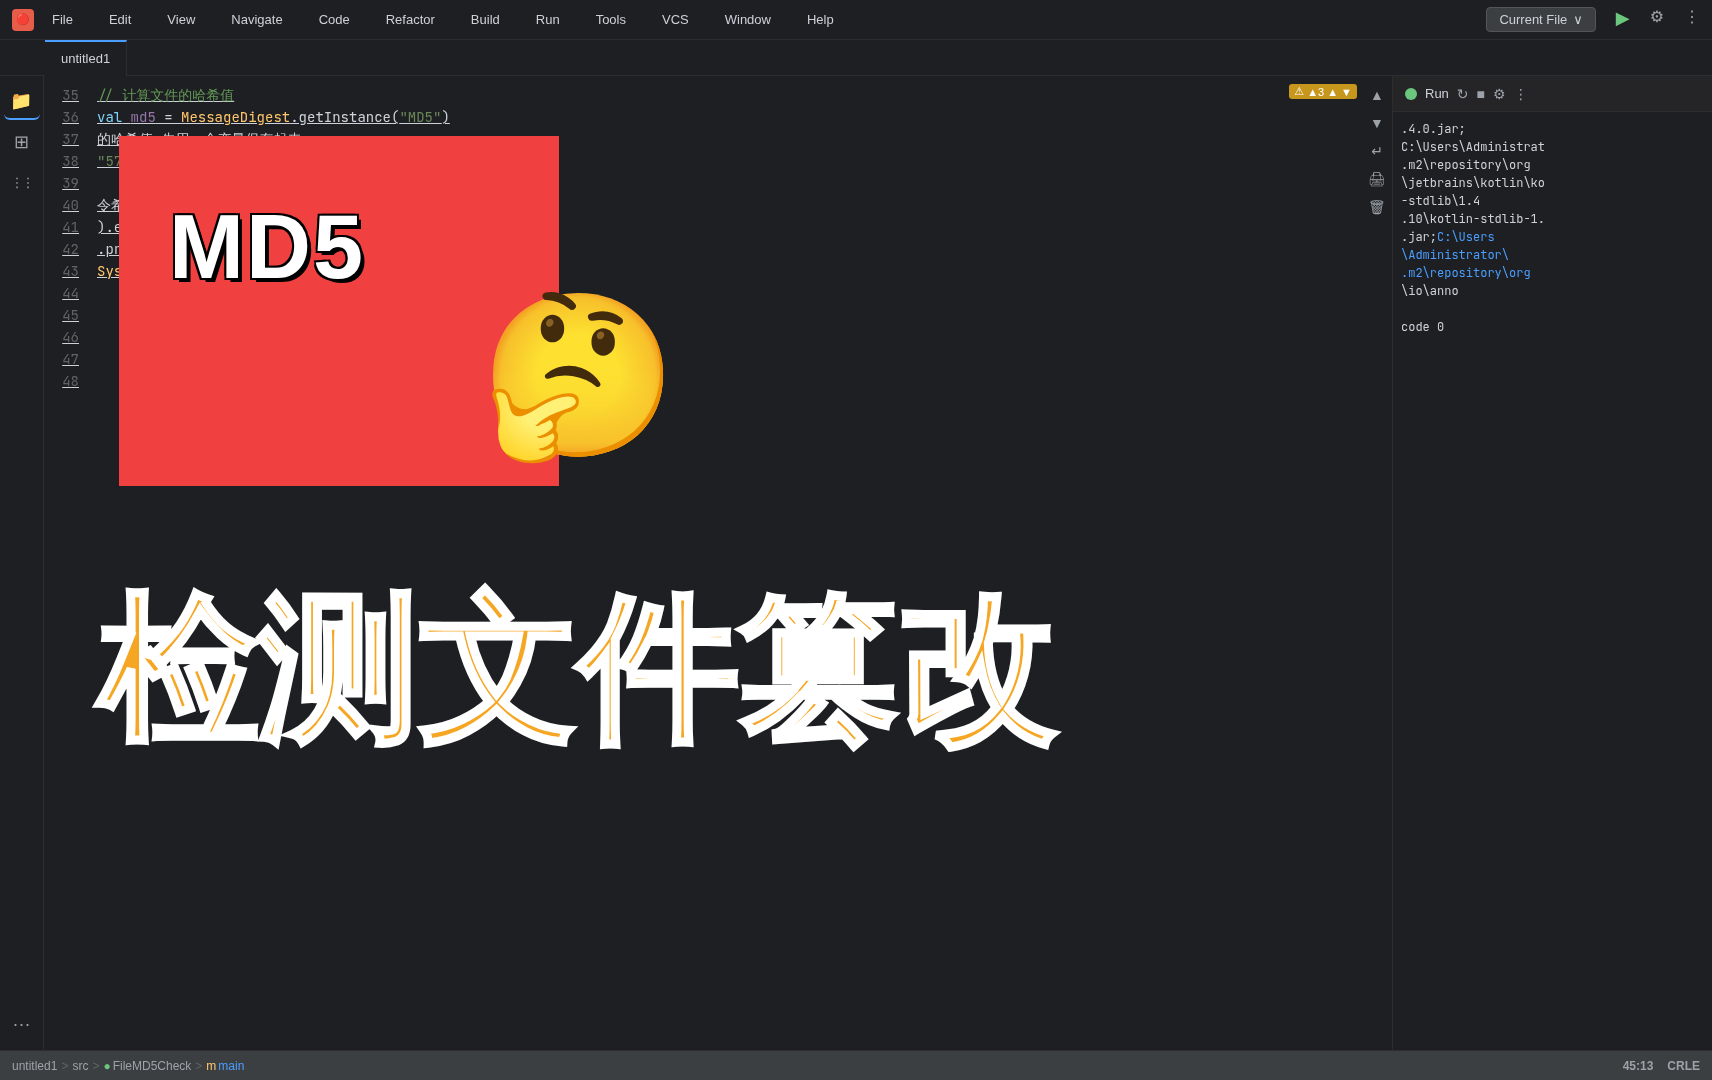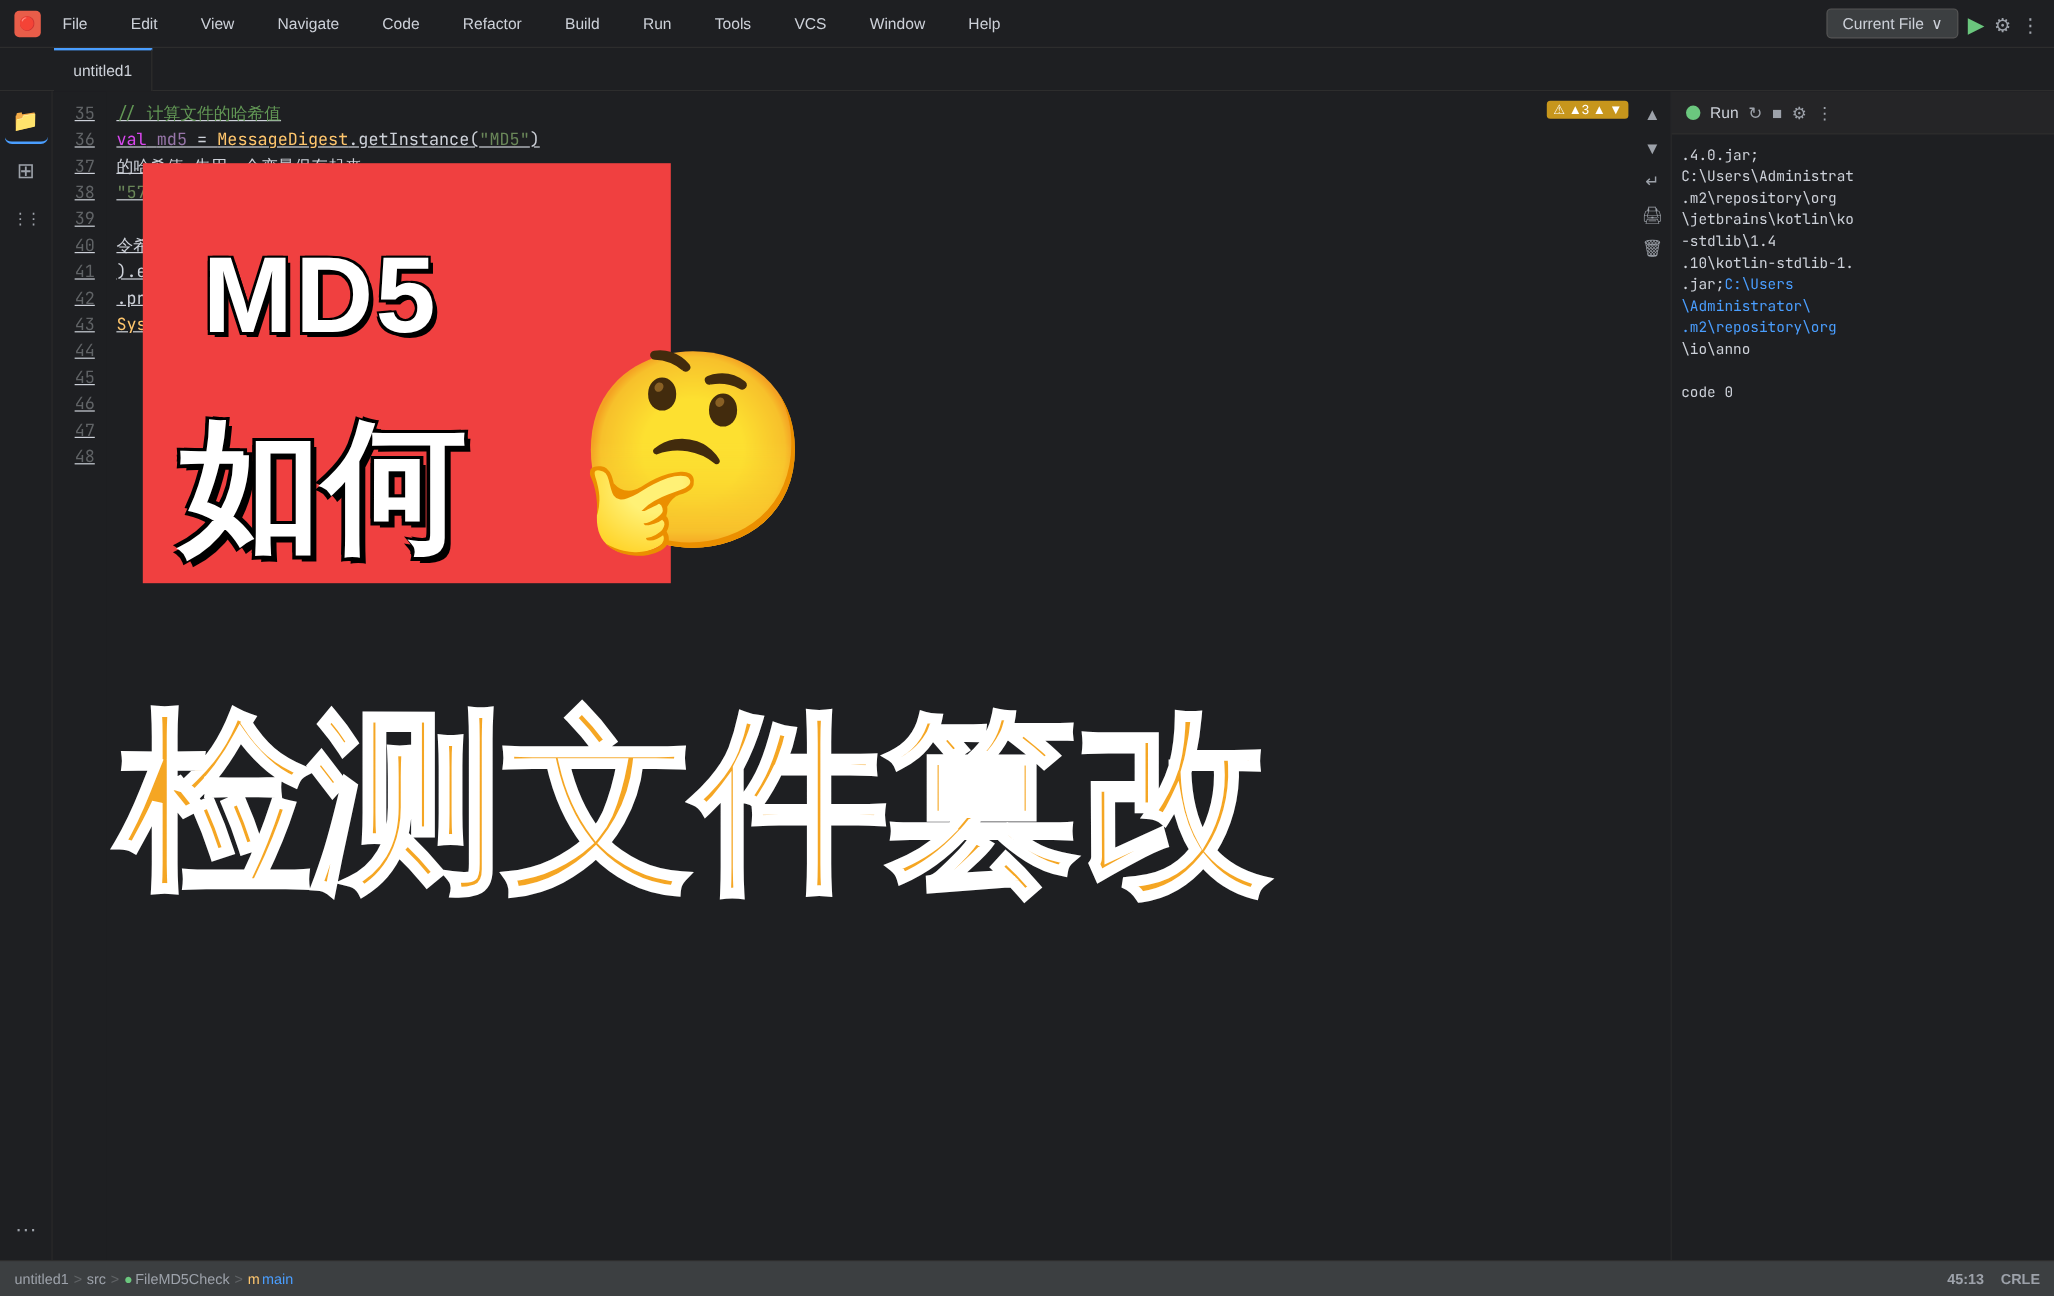--- a/index.html
+++ b/index.html
@@ -36,21 +36,21 @@
     }
     #titlebar .menu-item {
       padding: 3px 8px;
       font-size: 13px;
       color: #cdd1d9;
       cursor: pointer;
       border-radius: 3px;
     }
     #titlebar .right-controls {
       margin-left: auto;
-      display: flex; align-items: flex-end; gap: 8px;
+      display: flex; align-items: flex-start; gap: 20px;
     }
     .current-file-btn {
       background: #3c3f41;
       border: 1px solid #555;
       border-radius: 4px;
       padding: 4px 12px;
       font-size: 13px;
       color: #cdd1d9;
       cursor: pointer;
       display: flex; align-items: center; gap: 6px;
@@ -150,21 +150,21 @@
       padding-right: 10px;
       height: 22px;
     }
     .code-content {
       flex: 1;
       padding: 8px 0 8px 8px;
       overflow: auto;
       color: #cdd1d9;
     }
     .code-line { height: 22px; white-space: nowrap; }
-    .kw { color: #d946ef; }
+    .kw { color: #7dd3fc; }
     .str { color: #6a8759; }
     .fn { color: #ffc66d; }
     .cm { color: #629755; text-align: center; }
     .var { color: #9876aa; }
 
     
     .editor-toolbar {
       position: absolute;
       top: 0; right: 0;
       width: 30px;
@@ -425,21 +425,20 @@
       <div class="editor-toolbar-icon">🖨</div>
       <div class="editor-toolbar-icon">🗑</div>
     </div>
 
     <div id="thumbnail-overlay">
 
       <div class="thumb-red-box"></div>
 
       <div class="thumb-md5-text">MD5</div>
 
-      <div class="thumb-ruhe-text">如何</div>
 
       <div class="thumb-emoji">🤔</div>
 
       <div class="thumb-bottom-text">检测文件篡改</div>
     </div>
 
   </div>
 
   <div id="right-panel">
     <div id="right-panel-header">

